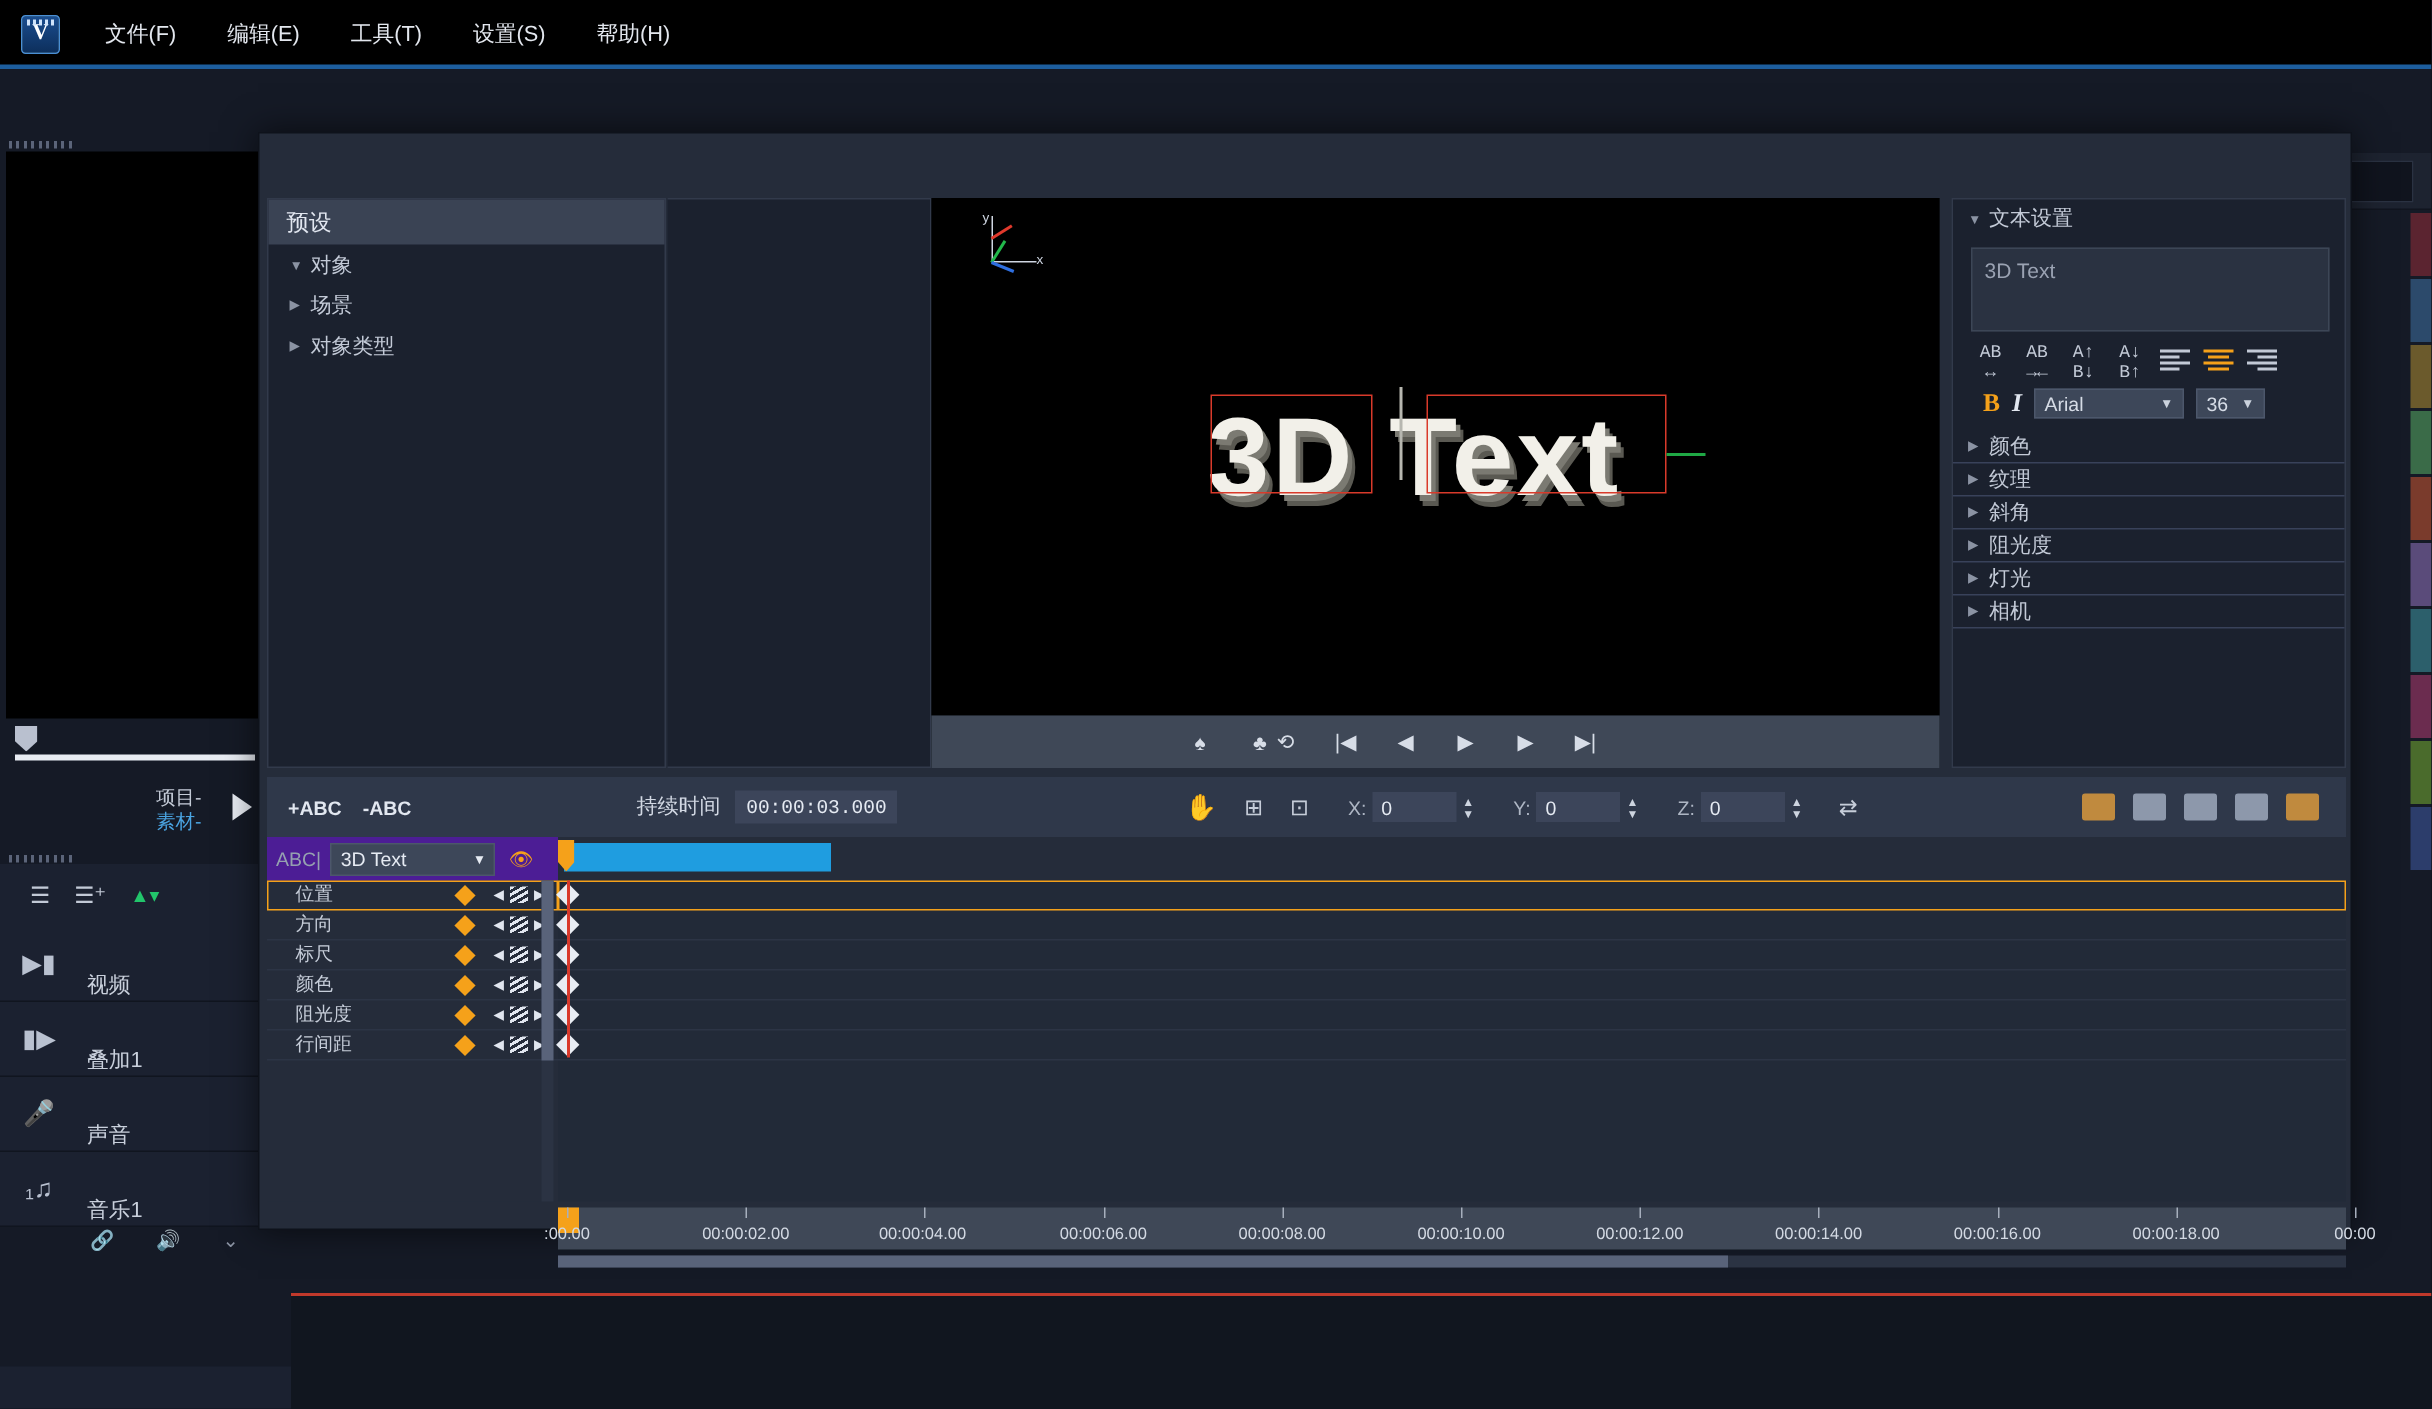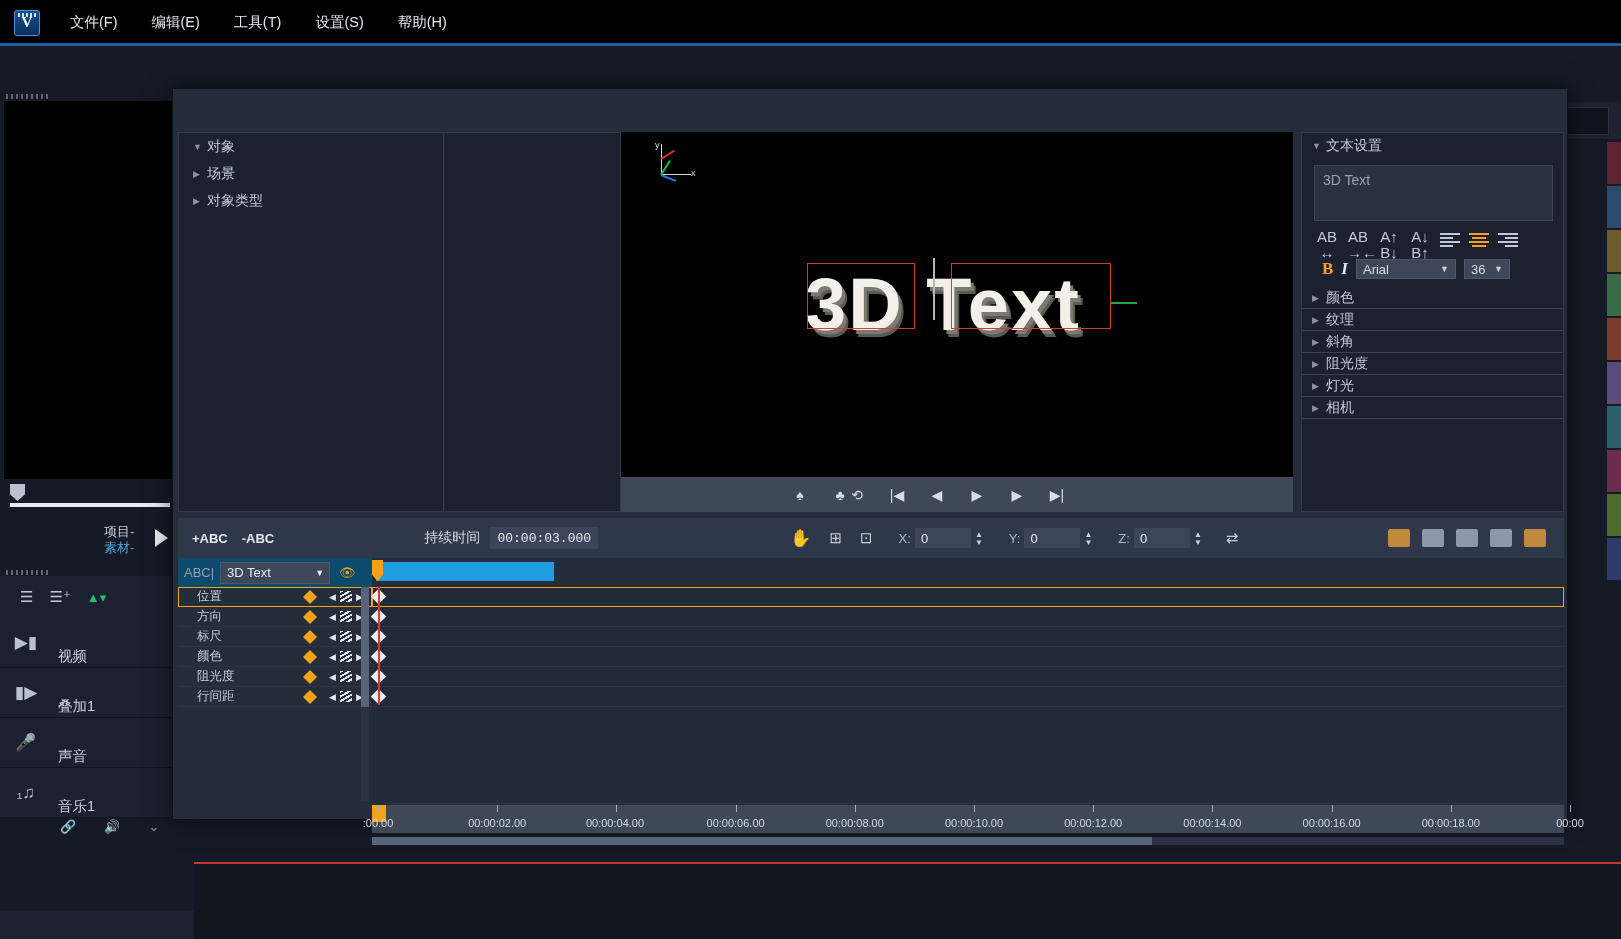--- a/index.html
+++ b/index.html
@@ -248,21 +248,21 @@
   .sec-row {
     display:flex; align-items:center; height: 22px; font-size: 14px; color:#c3cad7;
     padding-left: 10px;
   }
   .sec-row.bordered { border-bottom: 1px solid #39425a; height: 22px; }
   .txt-area {
     margin: 6px 10px 0 12px; height: 56px; background:#2a3241; border:1px solid #3c4656;
     color:#9aa2b2; font-size: 14px; padding: 6px 8px;
   }
   .fmt-row { display:flex; align-items:center; gap: 9px; padding: 8px 0 0 14px; }
-  .fmt-ico { width: 22px; height: 22px; position:relative; color:#c2c9d6; font-size: 15px; line-height: 1.05; text-align:center; }
+  .fmt-ico { width: 22px; height: 22px; position:relative; color:#c2c9d6; font-size: 12px; line-height: 1.05; text-align:center;font-family:Liberation Mono, monospace; }
   .align-ico { display:flex; flex-direction:column; gap: 2px; width: 20px; }
   .align-ico i { display:block; height: 2px; background:#c2c9d6; }
   .align-ico.active i { background:#f5a11a; }
   .bi-row { display:flex; align-items:center; gap: 8px; padding: 8px 0 0 20px; }
   .b-btn { color:#f5a11a; font-weight:bold; font-size: 17px; font-family:"Liberation Serif",serif; }
   .i-btn { color:#e2e7f0; font-style: italic; font-weight:bold; font-size: 17px; font-family:"Liberation Serif",serif; }
   .sel-drop {
     height: 20px; background:#3d4759; border:1px solid #4c576b; color:#d6dce6; font-size: 13px;
     display:flex; align-items:center; padding: 0 6px; position:relative;
   }
@@ -287,21 +287,21 @@
     width: 56px; height: 20px; background:#3c455a; color:#e6ebf3; font-size: 13px;
     display:flex; align-items:center; padding-left: 6px;
   }
   .spin { display:flex; flex-direction:column; gap:1px; color:#cdd4df; font-size: 8px; line-height: 7px; }
   .right-icons { margin-left: auto; display:flex; gap: 12px; margin-right: 18px; }
   .ri { width: 22px; height: 18px; border-radius: 2px; position: relative; }
 
   .kf-left {
     position: absolute; left: 5px; top: 469px; width: 194px; height: 243px; background:#252c3a;
   }
-  .abc-row { height: 29px; display:flex; align-items:center; background:#0c4a6e; }
+  .abc-row { height: 29px; display:flex; align-items:center; background:#4c1d95; }
   .abc-lbl { margin-left: 6px; color:#95a0b0; font-size: 13px; }
   .name-drop {
     margin-left: 6px; width: 110px; height: 22px; background:#3d4759; border:1px solid #4c576b;
     color:#e6ebf3; font-size: 13px; display:flex; align-items:center; padding-left: 6px; position:relative;
   }
   .eye { margin-left: 9px; color:#f5a11a; font-size: 13px; }
   .prop-row {
     height: 20px; display:flex; align-items:center; position:relative; border-bottom: 1px solid #2c3445;
   }
   .prop-row.selected { outline: 1px solid #f5a11a; outline-offset: -1px; }
@@ -467,20 +467,21 @@
     </div>
     <div class="track-empty"></div>
     <div class="timeline-bg"></div>
     <div class="red-line"></div>
   </div>
 
   <div class="dialog">
 
 
     <div class="preset-panel">
+      <div class="panel-head">预设</div>
       <div class="tree-item">
         <span class="tri">▼</span>
         <span>对象</span>
       </div>
       <div class="tree-item">
         <span class="tri">▶</span>
         <span>场景</span>
       </div>
       <div class="tree-item">
         <span class="tri">▶</span>

